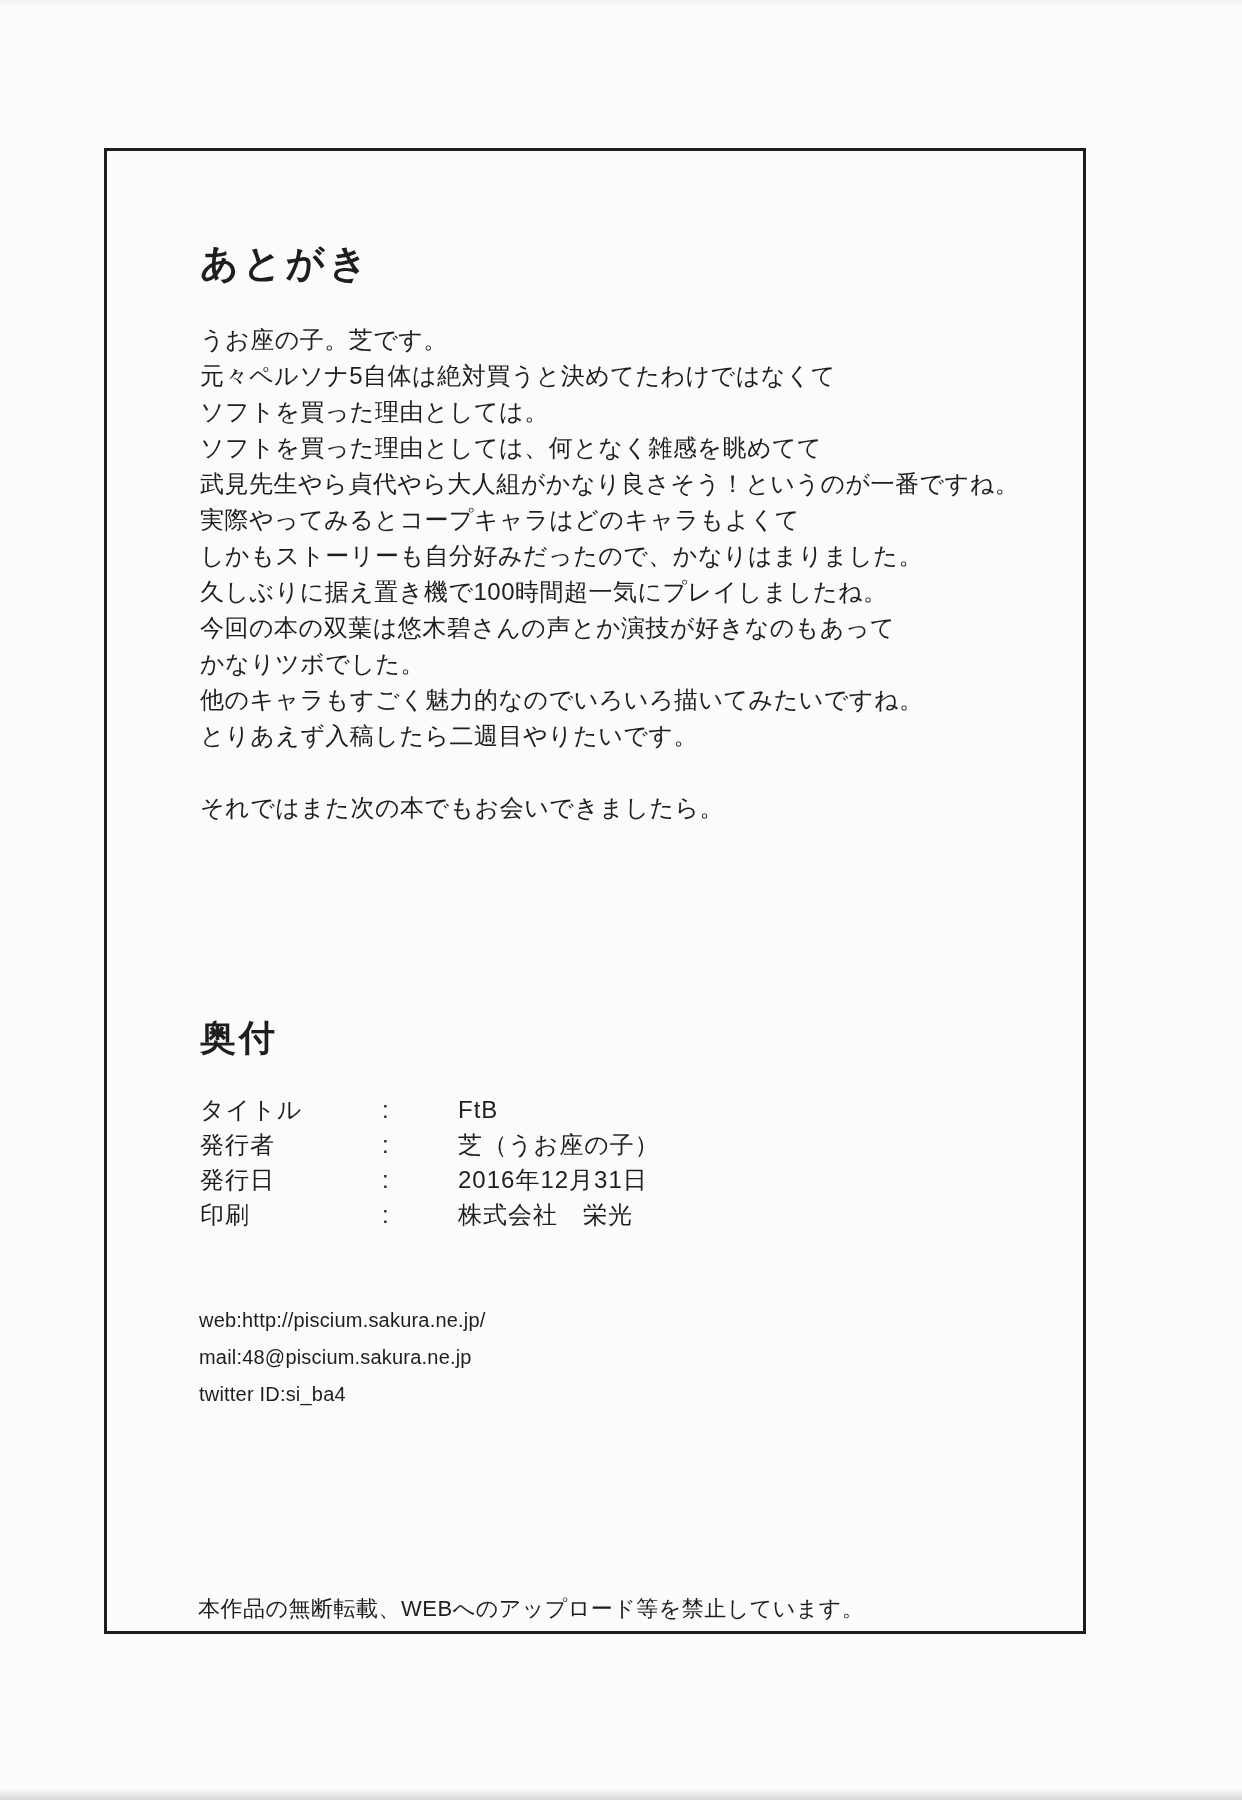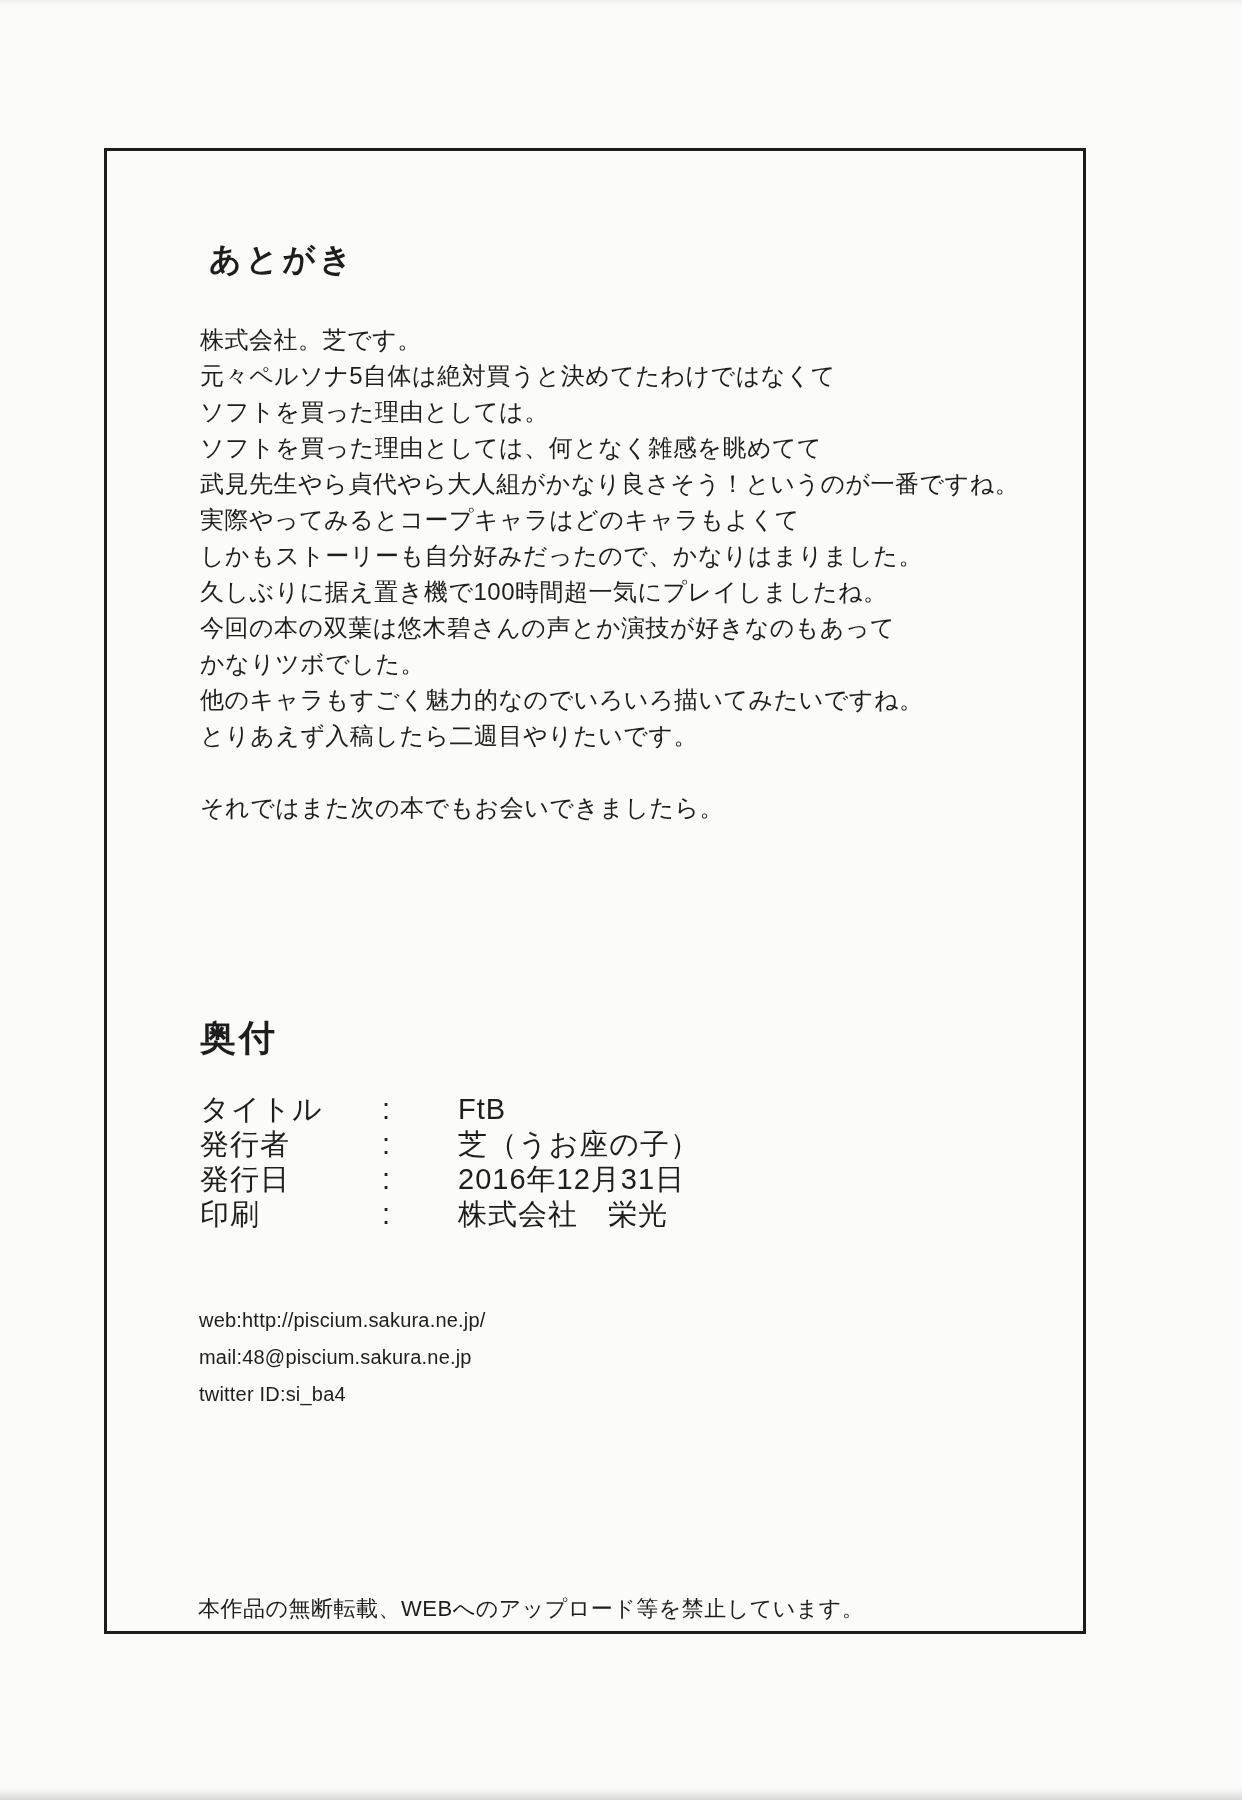--- a/index.html
+++ b/index.html
@@ -13,37 +13,37 @@
   }
   .frame{
     position:absolute;
     left:104px;top:148px;
     width:982px;height:1486px;
     box-sizing:border-box;
     border:3px solid #1c1c1c;
     background:transparent;
   }
   .afterword-heading{
-    position:absolute;left:209px;top:238px;margin:0;
-    font-size:32px;font-weight:bold;letter-spacing:4px;
+    position:absolute;left:200px;top:238px;margin:0;
+    font-size:38px;font-weight:bold;letter-spacing:4px;
   }
   .afterword-body{
     position:absolute;left:200px;top:322px;
     width:830px;
     font-size:24px;line-height:36px;letter-spacing:0.5px;
     font-weight:500;
   }
   .body-line{min-height:36px;white-space:nowrap;}
   .colophon-heading{
     position:absolute;left:200px;top:1014px;margin:0;
     font-size:36px;font-weight:bold;letter-spacing:3px;
   }
   .colophon-table{
     position:absolute;left:200px;top:1092px;
-    font-size:29px;line-height:35px;font-weight:500;
+    font-size:24px;line-height:35px;font-weight:500;
   }
   .colophon-row{display:flex;white-space:nowrap;}
   .col-label{display:inline-block;width:182px;letter-spacing:1px;}
   .col-colon{display:inline-block;width:76px;}
   .col-value{display:inline-block;letter-spacing:1px;}
   .contact-block{
     position:absolute;left:199px;top:1302px;
     font-size:20px;line-height:37px;font-weight:500;
     letter-spacing:0.2px;
   }
@@ -68,21 +68,21 @@
 <div class="page">
 
   <div class="scan-edge-top"></div>
 
   <div class="frame"></div>
 
   <h1 class="afterword-heading">あとがき</h1>
 
   <div class="afterword-body">
 
-      <div class="body-line">株式会社。芝です。</div>
+      <div class="body-line">うお座の子。芝です。</div>
 
 
 
       <div class="body-line">元々ペルソナ5自体は絶対買うと決めてたわけではなくて</div>
 
 
       <div class="body-line">ソフトを買った理由としては。</div>
 
       <div class="body-line">ソフトを買った理由としては、何となく雑感を眺めてて</div>
 

